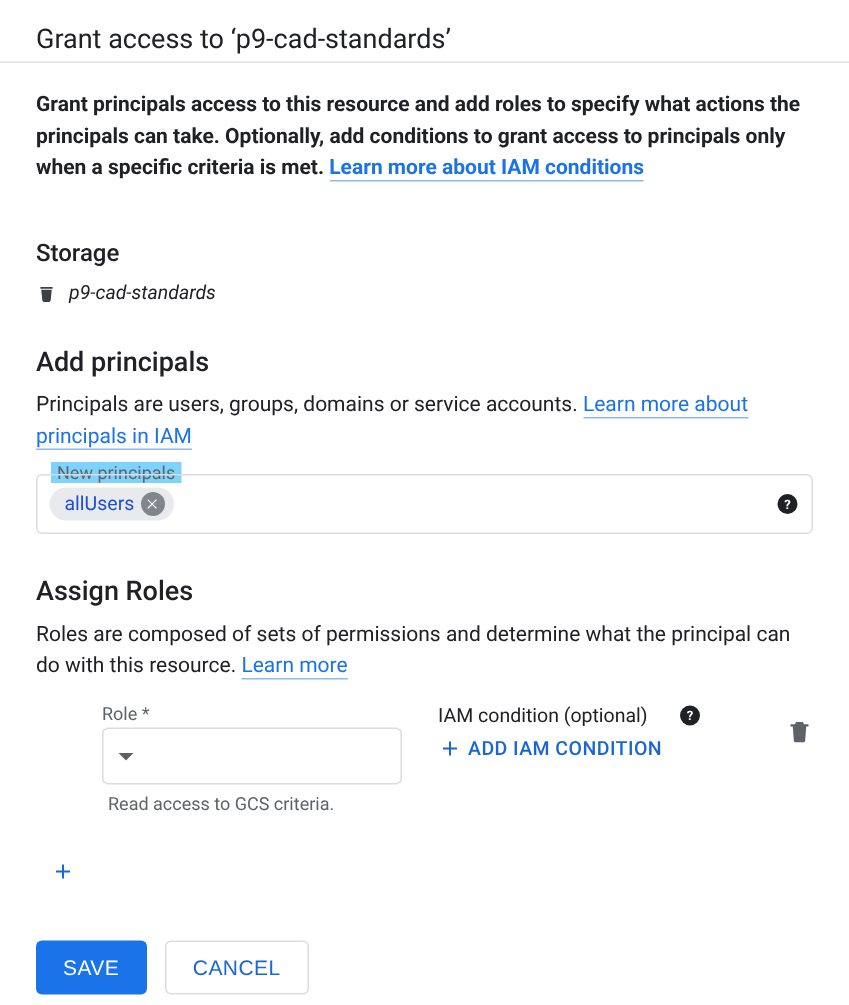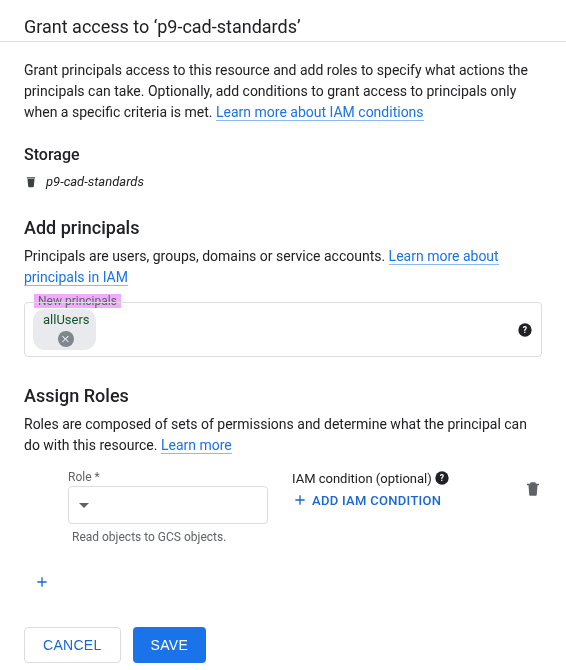--- a/index.html
+++ b/index.html
@@ -30,21 +30,22 @@
     font-size: 18px;
     font-weight: 400;
     color: var(--text-primary);
   }
   .content {
     padding: 18px 24px 24px 24px;
   }
   .intro {
     color: var(--text-primary);
     line-height: 1.5;
-    margin-bottom: 22px;
+    margin-bottom: 36px;
+    font-weight: bold;
   }
   a.link {
     color: var(--link);
     text-decoration: none;
     border-bottom: 1px solid rgba(26,115,232,0.5);
     cursor: pointer;
   }
   .section-title {
     font-size: 16px;
     font-weight: 500;
@@ -74,21 +75,21 @@
     margin-bottom: 14px;
   }
   .field-wrap {
     position: relative;
     margin-top: 8px;
   }
   .field-label {
     position: absolute;
     top: -8px;
     left: 10px;
-    background: #f0abfc;
+    background: #7dd3fc;
     padding: 0 4px;
     font-size: 12px;
     color: var(--text-secondary);
   }
   .chip-input {
     border: 1px solid var(--border);
     border-radius: 4px;
     padding: 6px 36px 6px 8px;
     min-height: 40px;
     display: flex;
@@ -97,22 +98,21 @@
     position: relative;
   }
   .chip {
     background: var(--chip-bg);
     border-radius: 12px;
     padding: 3px 6px 3px 10px;
     display: inline-flex;
     align-items: center;
     gap: 4px;
     font-size: 13px;
-    color: #14532d;
-    flex-direction: column;
+    color: #1d4ed8;
   }
   .chip-close {
     width: 16px; height: 16px;
     background: var(--chip-close);
     border-radius: 50%;
     display: inline-flex; align-items: center; justify-content: center;
     cursor: pointer;
   }
   .chip-close svg { width: 10px; height: 10px; fill: #fff; }
   .help-icon-abs {
@@ -162,21 +162,21 @@
     margin-top: 6px;
     padding-left: 4px;
   }
   .iam-col {
     flex: 1;
     padding-top: 0px;
   }
   .iam-label-line {
     display: flex;
     align-items: center;
-    gap: 2px;
+    gap: 20px;
     font-size: 13px;
     color: var(--text-primary);
   }
   .add-cond {
     display: inline-flex;
     align-items: center;
     gap: 4px;
     color: var(--blue-bold);
     font-weight: 500;
     font-size: 13px;
@@ -282,21 +282,21 @@
   <div class="subtext">
     <span>Roles are composed of sets of permissions and determine what the principal can do with this resource. </span><a class="link">Learn more</a>
   </div>
 
   <div class="role-row">
     <div class="role-select-block">
       <div class="role-label">Role *</div>
       <div class="role-select">
         <span class="arrow"></span>
       </div>
-      <div class="role-desc">Read objects to GCS objects.</div>
+      <div class="role-desc">Read access to GCS criteria.</div>
     </div>
 
     <div class="iam-col">
       <div class="iam-label-line">
         <span>IAM condition (optional)</span>
         <span class="help-icon">
           <svg viewBox="0 0 24 24" width="16" height="16">
               <circle cx="12" cy="12" r="10" fill="#202124"></circle>
               <text x="12" y="17" text-anchor="middle" font-size="13" font-weight="700" fill="#fff">?</text>
             </svg>
@@ -317,17 +317,17 @@
     </div>
   </div>
 
   <div class="add-role">
     <svg viewBox="0 0 24 24">
         <path d="M11 5h2v6h6v2h-6v6h-2v-6H5v-2h6z"></path>
       </svg>
   </div>
 
   <div class="actions">
+    <button class="btn btn-primary">SAVE</button>
     <button class="btn btn-secondary">CANCEL</button>
-    <button class="btn btn-primary">SAVE</button>
   </div>
 
 </div>
 
 </body></html>

